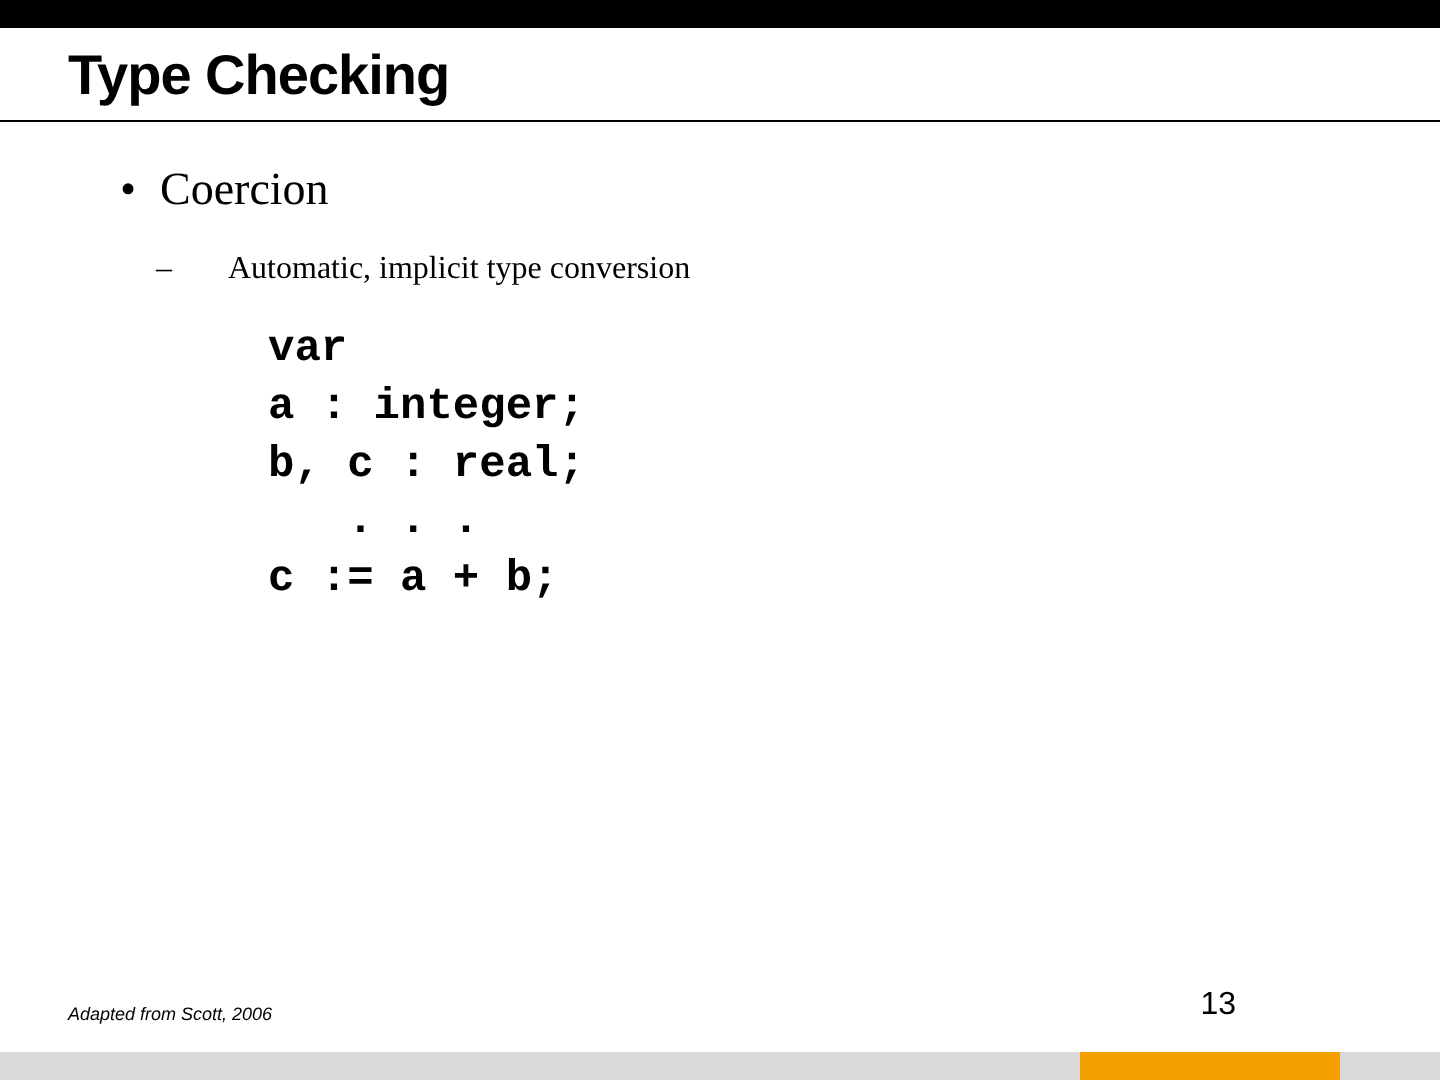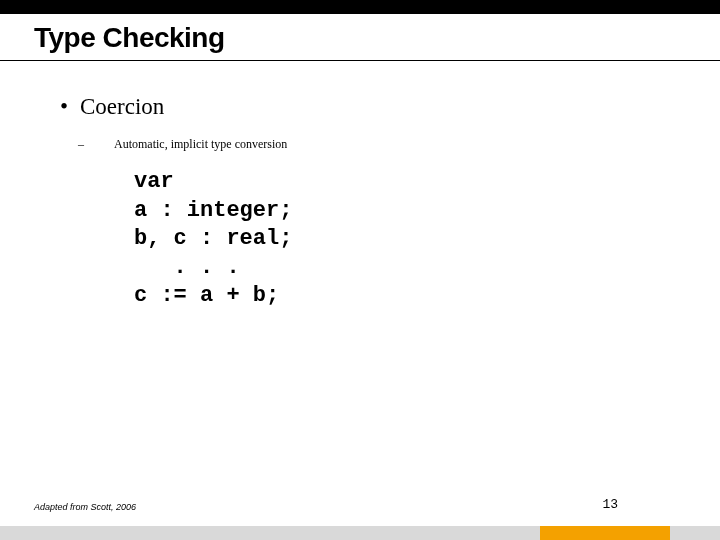--- a/index.html
+++ b/index.html
@@ -39,37 +39,37 @@
     position: absolute;
     left: 0;
     top: 60px;
     width: 720px;
     height: 1px;
     background: #000;
   }
   .body {
     position: absolute;
     left: 62px;
-    top: 92px;
+    top: 80px;
     width: 600px;
     font-size: 23px;
     line-height: 1.3;
   }
   .l1 {
     margin: 0 0 14px 0;
   }
   .l1::before {
     content: "•";
     display: inline-block;
     width: 20px;
     margin-left: -2px;
   }
   .l2 {
     margin: 6px 0 6px 34px;
-    font-size: 12px;
+    font-size: 16px;
     line-height: 1.35;
     text-indent: -18px;
     padding-left: 18px;
   }
   .l2::before {
     content: "–";
     display: inline-block;
     width: 18px;
   }
   .codeblock {
@@ -86,22 +86,22 @@
     bottom: 28px;
     font-family: Arial, Helvetica, sans-serif;
     font-size: 9px;
     color: #000;
     font-style: italic;
   }
   .pagenum {
     position: absolute;
     right: 34px;
     bottom: 28px;
-    font-family: Liberation Mono, monospace;
-    font-size: 13px;
+    font-family: Liberation Sans, sans-serif;
+    font-size: 16px;
     color: #000;
   }
   .footerbar {
     position: absolute;
     left: 0;
     bottom: 0;
     width: 720px;
     height: 14px;
   }
   .footerbar .gray {

